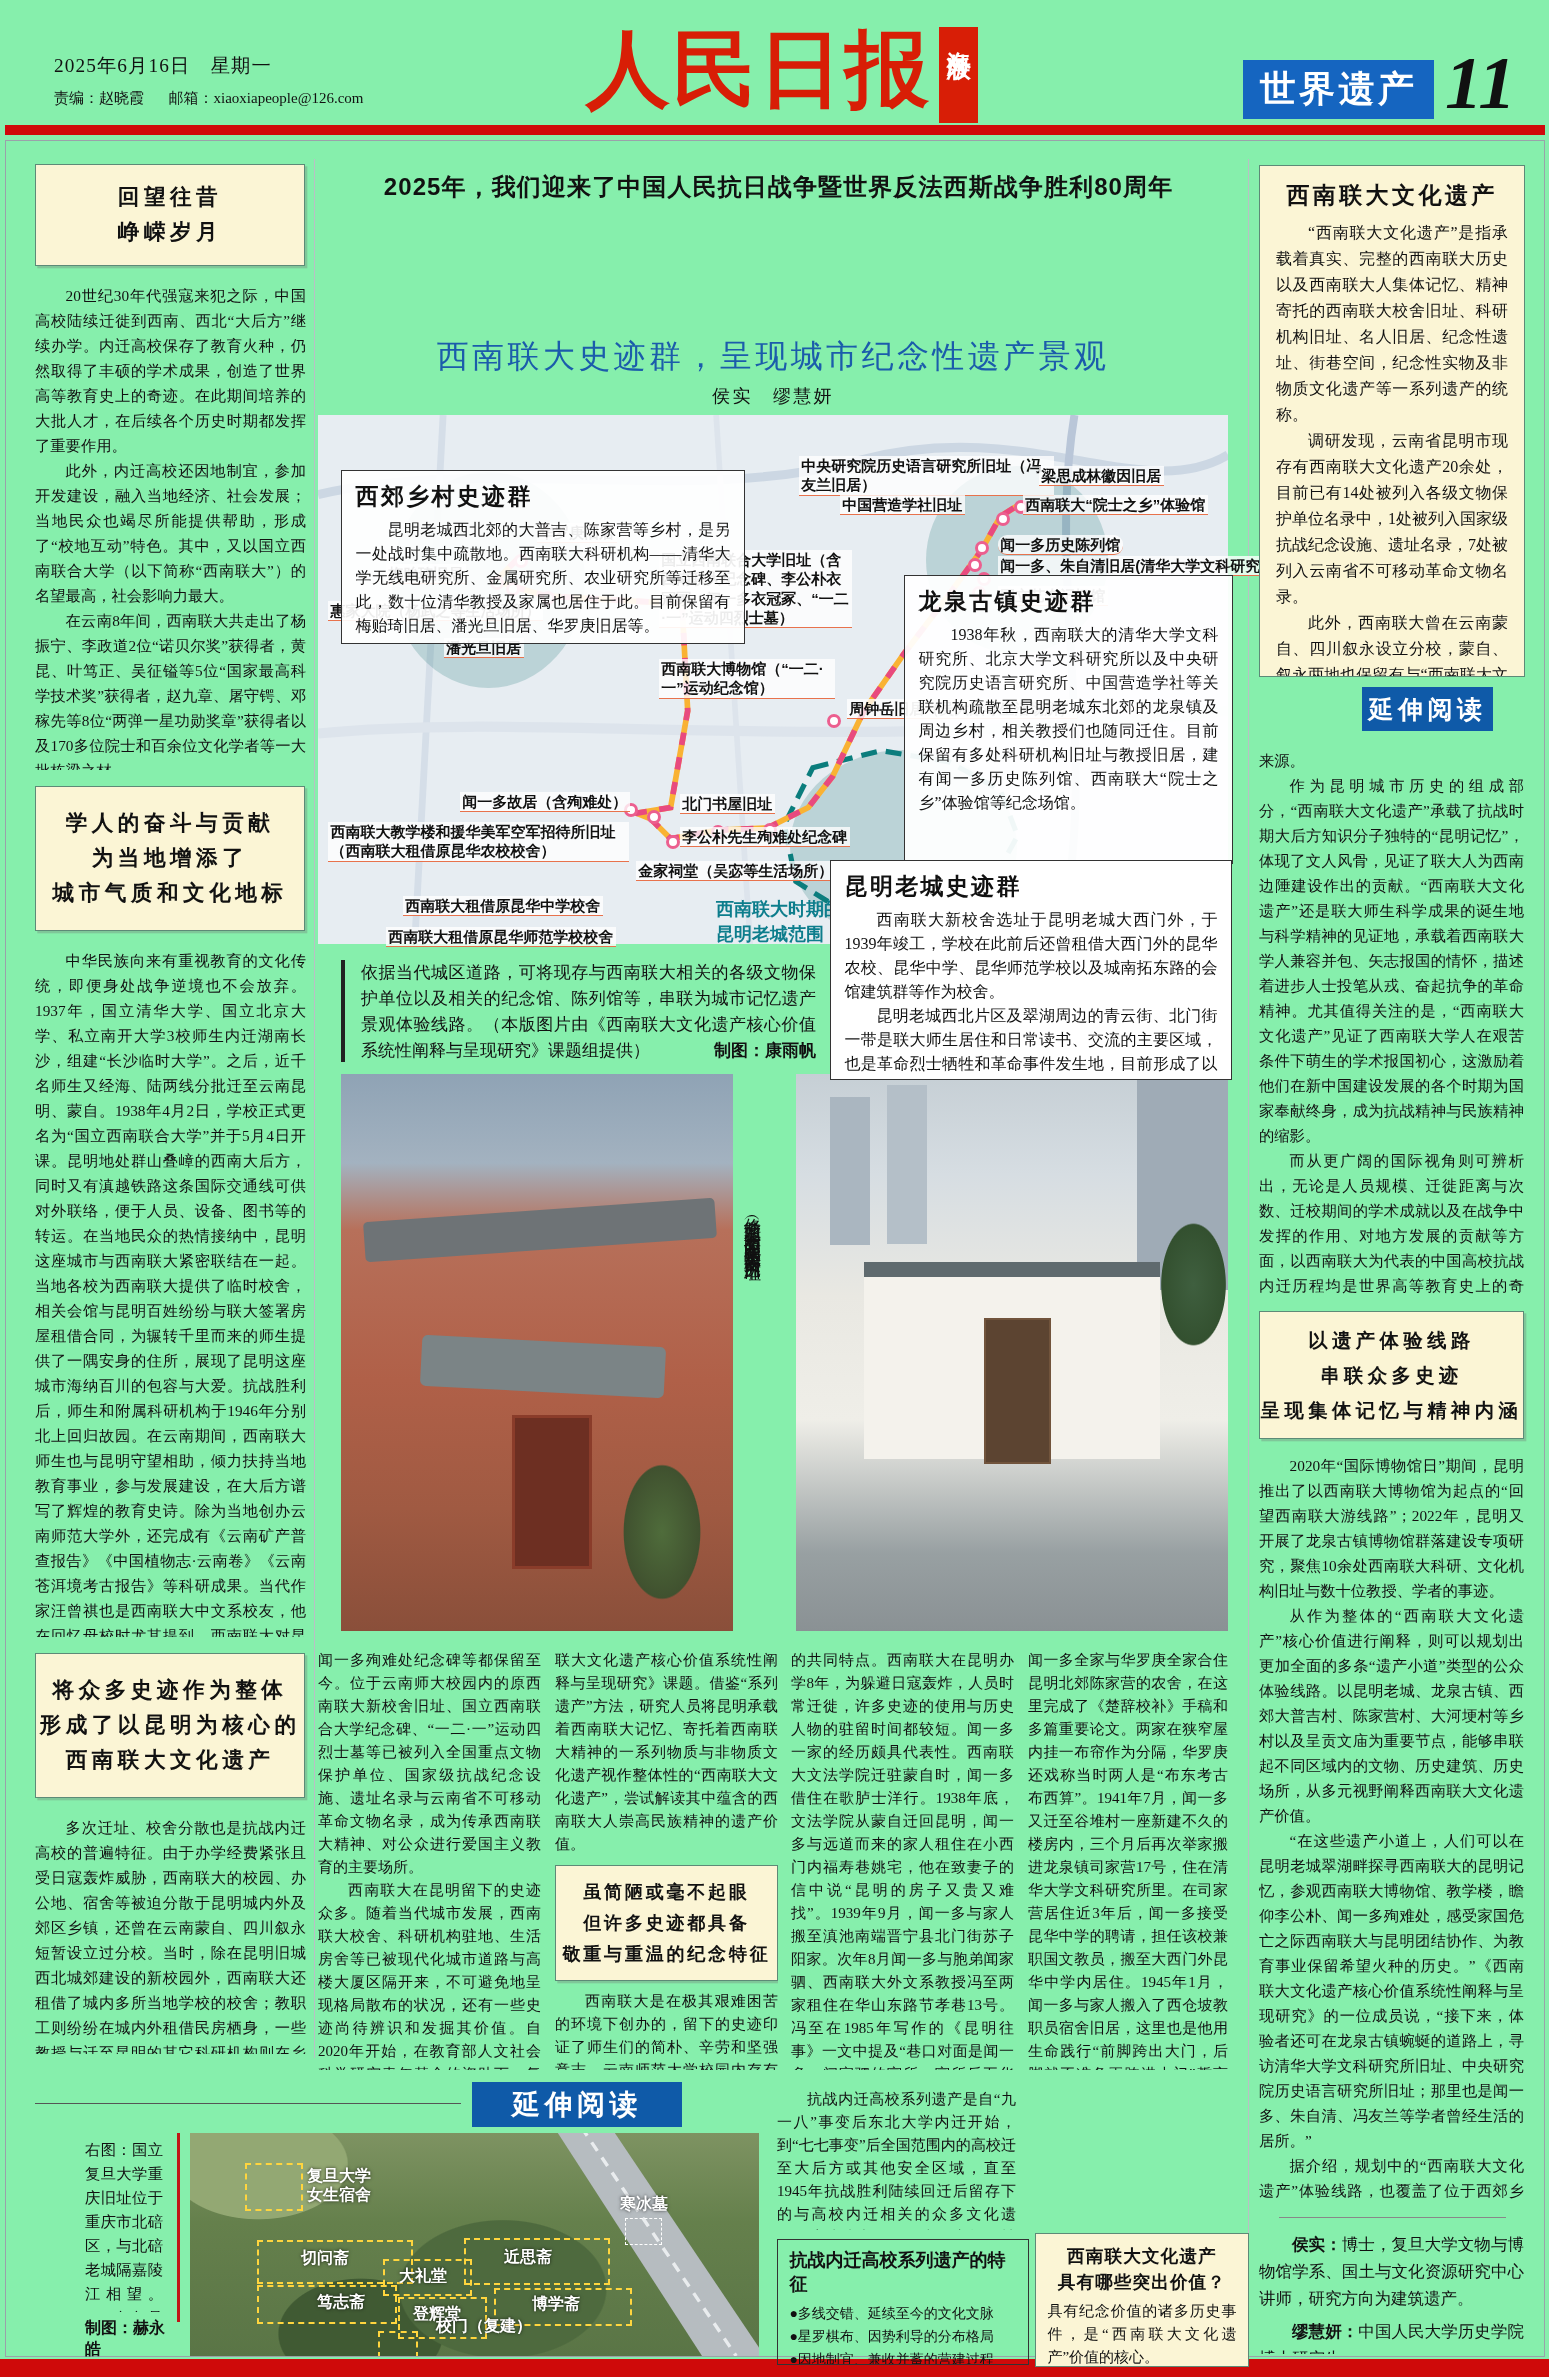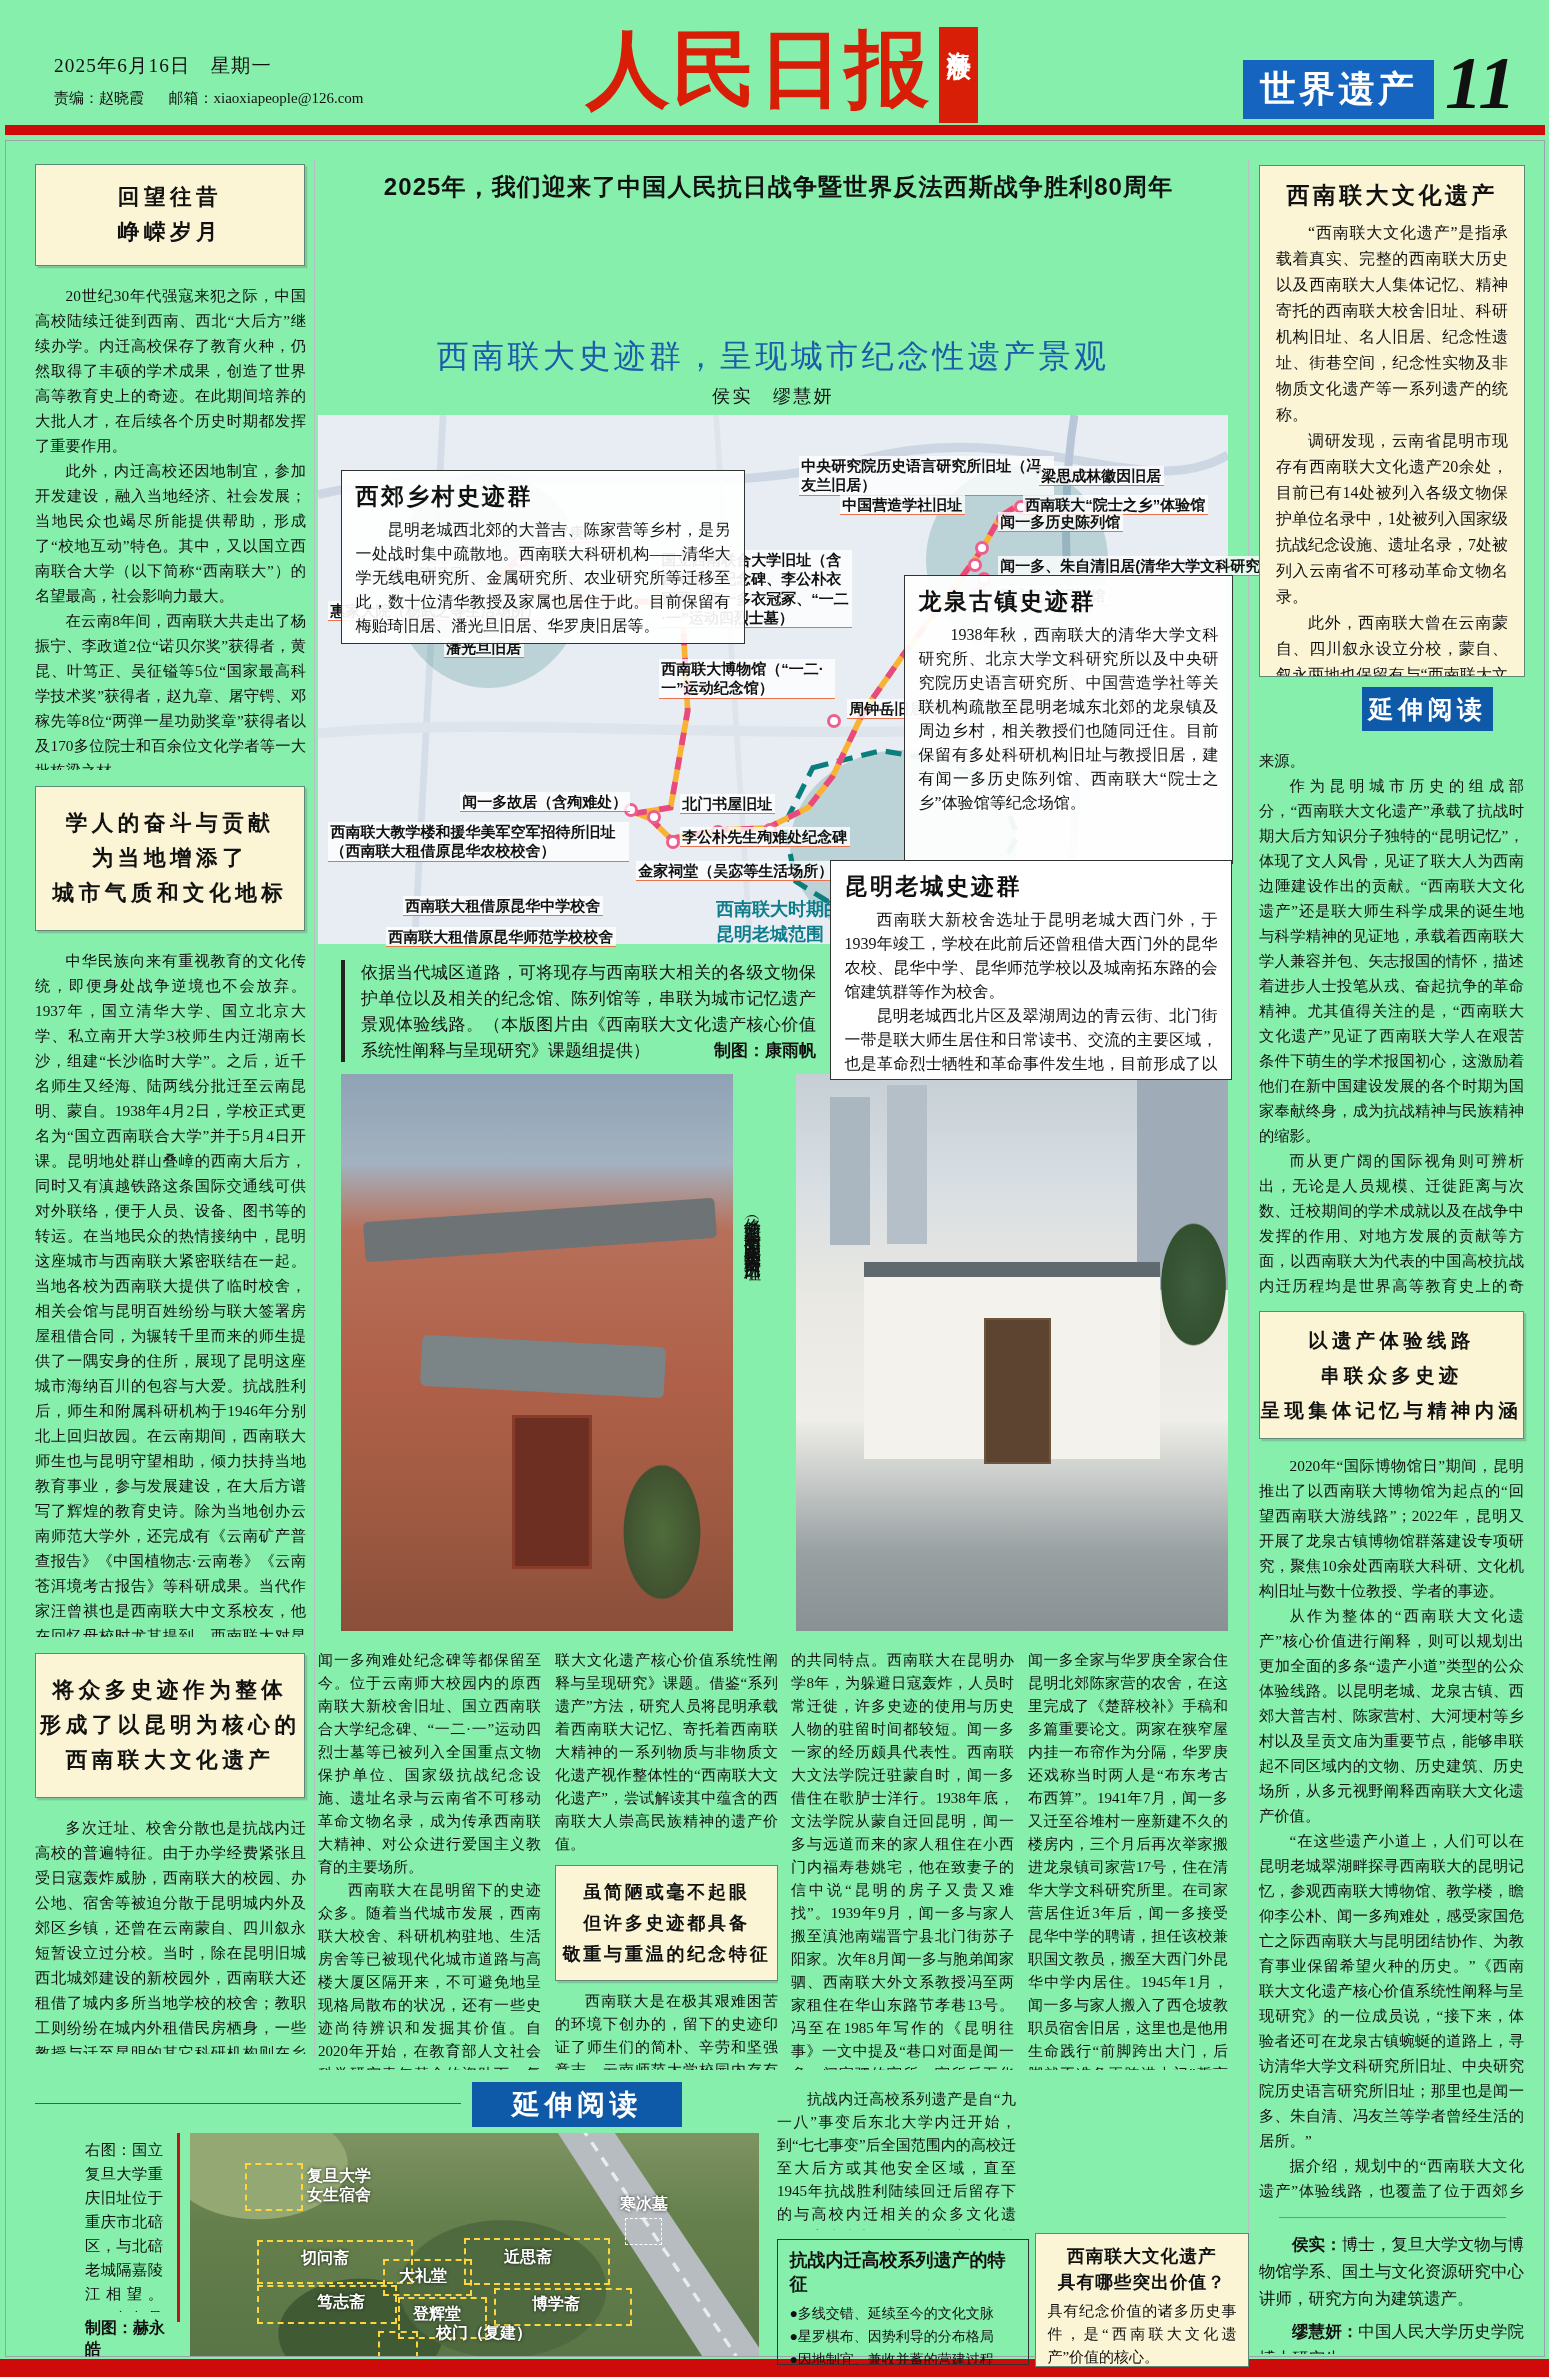--- a/index.html
+++ b/index.html
@@ -178,21 +178,21 @@
     <div class="mlabel" style="left:219px;top:108px;">华罗庚旧居</div>
     <div class="mlabel" style="left:68px;top:149px;">梅贻琦旧居</div>
     <div class="mlabel" style="left:10.2px;top:186px;">惠家大院（杨武之等生活场所）</div>
     <div class="mlabel" style="left:126px;top:223px;">潘光旦旧居</div>
     <div class="mlabel wrap" style="left:341px;top:135px;width:188px;">国立西南联合大学旧址（含西南联大纪念碑、李公朴衣冠冢、闻一多衣冠冢、“一二·一”运动四烈士墓）</div>
     <div class="mlabel wrap" style="left:341px;top:244px;width:171px;">西南联大博物馆（“一二·一”运动纪念馆）</div>
     <div class="mlabel wrap" style="left:481px;top:41px;width:250px;">中央研究院历史语言研究所旧址（冯友兰旧居）</div>
     <div class="mlabel" style="left:721px;top:51px;">梁思成林徽因旧居</div>
     <div class="mlabel" style="left:522px;top:80px;">中国营造学社旧址</div>
     <div class="mlabel" style="left:705px;top:80px;">西南联大“院士之乡”体验馆</div>
-    <div class="mlabel" style="left:680px;top:97px;">闻一多历史陈列馆</div>
+    <div class="mlabel" style="left:680px;top:120px;border-radius:9px;">闻一多历史陈列馆</div>
     <div class="mlabel" style="left:680px;top:141px;">闻一多、朱自清旧居(清华大学文科研究所旧址)</div>
     <div class="mlabel" style="left:680px;top:171px;">国立艺专记忆馆</div>
     <div class="mlabel" style="left:529px;top:284px;">周钟岳旧居（吴大猷等生活场所）</div>
     <div class="mlabel" style="left:142px;top:377px;">闻一多故居（含殉难处）</div>
     <div class="mlabel" style="left:362px;top:379px;">北门书屋旧址</div>
     <div class="mlabel" style="left:362px;top:412px;">李公朴先生殉难处纪念碑</div>
     <div class="mlabel" style="left:318px;top:446px;">金家祠堂（吴宓等生活场所）</div>
     <div class="mlabel wrap" style="left:10.2px;top:407px;width:296px;">西南联大教学楼和援华美军空军招待所旧址（西南联大租借原昆华农校校舍）</div>
     <div class="mlabel" style="left:85px;top:481px;">西南联大租借原昆华中学校舍</div>
     <div class="mlabel" style="left:68px;top:512px;">西南联大租借原昆华师范学校校舍</div>
@@ -302,21 +302,21 @@
     <div class="alabel" style="left:314px;top:114px;">近思斋</div>
     <div class="ybox-dash" style="left:193px;top:126px;width:85px;height:33px;"></div>
     <div class="alabel" style="left:209px;top:133px;">大礼堂</div>
     <div class="ybox-dash" style="left:67px;top:152px;width:136px;height:35px;"></div>
     <div class="alabel" style="left:106px;top:159px;margin-left:21px;">笃志斋</div>
     <div class="ybox-dash" style="left:208px;top:164px;width:85px;height:38px;"></div>
     <div class="alabel" style="left:223px;top:171px;">登辉堂</div>
     <div class="ybox-dash" style="left:304px;top:155px;width:134px;height:34px;"></div>
     <div class="alabel" style="left:342px;top:161px;">博学斋</div>
     <div class="ybox-dash" style="left:188px;top:198px;width:36px;height:23px;"></div>
-    <div class="alabel" style="left:230px;top:190px;padding-left:16px;">校门（复建）</div>
+    <div class="alabel" style="left:230px;top:183px;padding-left:16px;">校门（复建）</div>
   </div>
 
   <div class="abs mtxt" style="left:777px;top:2088px;width:239px;height:142px;">
     <p>抗战内迁高校系列遗产是自“九一八”事变后东北大学内迁开始，到“七七事变”后全国范围内的高校迁至大后方或其他安全区域，直至1945年抗战胜利陆续回迁后留存下的与高校内迁相关的众多文化遗存。这些遗产具备历史、空间、社会与文化层面的关联。</p>
   </div>
 
   <div class="abs fbox" style="left:777px;top:2239px;width:227px;height:108px;">
     <div class="ftitle">抗战内迁高校系列遗产的特征</div>
     <div class="fitem">●多线交错、延续至今的文化文脉</div>
     <div class="fitem">●星罗棋布、因势利导的分布格局</div>

